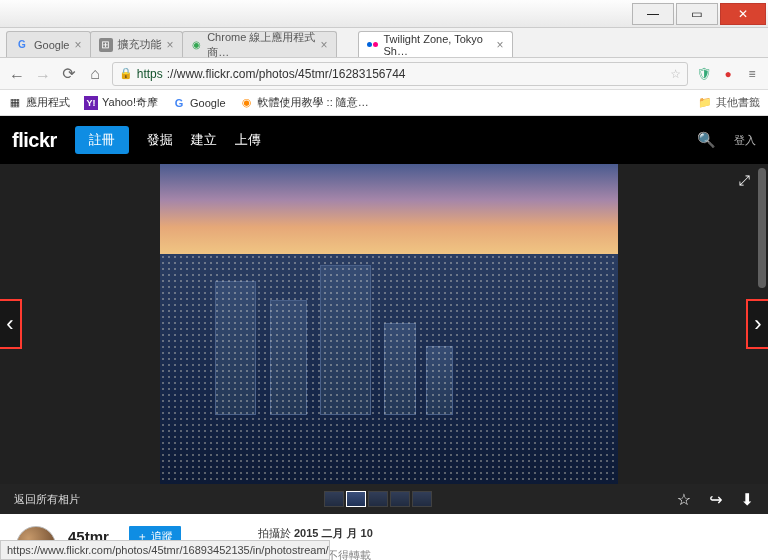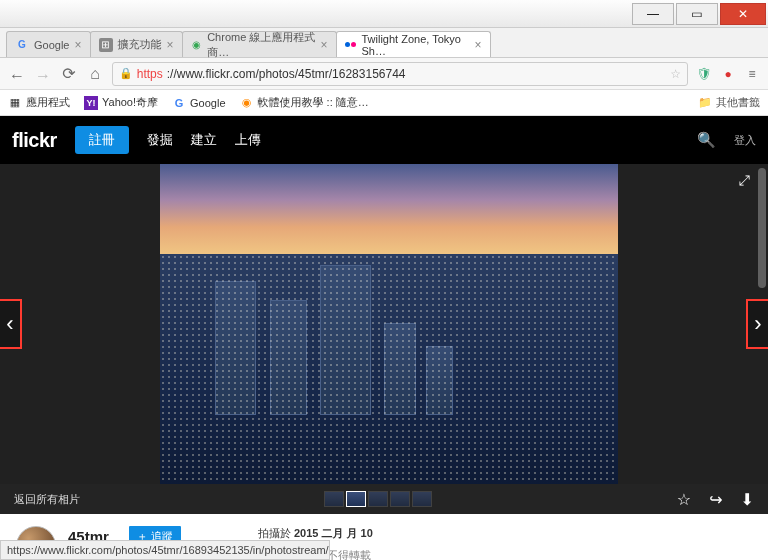--- a/index.html
+++ b/index.html
@@ -3,28 +3,28 @@
 <meta charset="utf-8">
 <style>
   * { margin: 0; padding: 0; box-sizing: border-box; font-family: Arial, "Microsoft JhengHei", sans-serif; }
   body { width: 768px; height: 560px; overflow: hidden; background: #fff; position: relative; }
   .win-titlebar { height: 28px; background: linear-gradient(#fdfdfd,#e9e9e9); border-bottom: 1px solid #ccc; display: flex; align-items: center; }
   .win-title { flex: 1; }
   .win-btn { width: 42px; height: 22px; display: flex; align-items: center; justify-content: center; margin-right: 2px; border:1px solid #b5b5b5; background:#efefef; font-size:12px;}
   .win-btn.close { background: #d9432f; color: #fff; border-color:#c0392b; width:46px;}
   .tabs-bar { height: 30px; background: #f2f2f2; display: flex; align-items: flex-end; padding-left: 6px; border-bottom:1px solid #ccc;}
   .tab { height: 26px; background: #e4e4e4; border: 1px solid #bcbcbc; border-bottom: none; border-radius: 3px 3px 0 0; display: flex; align-items: center; padding: 0 8px; font-size: 11px; color: #555; max-width: 155px; gap:5px; margin-right:-1px;}
-  .tab.active { background: #fff; color:#333;}
+  .tab.active { background: #fff; color:#333;margin-left:22px;}
   .tab .favicon { width:14px;height:14px;display:flex;align-items:center;justify-content:center;font-size:10px;}
   .tab .close { font-size:12px;color:#888;}
   .favicon.g{color:#4285f4;font-weight:bold}.favicon.ext{background:#888;border-radius:2px;color:#fff}.favicon.chrome{color:#34a853}.favicon.flickr{display:flex;gap:1px}.favicon.flickr span{width:5px;height:5px;border-radius:50%}
   .addr-bar { height: 32px; background: #f7f7f7; border-bottom: 1px solid #ddd; display:flex;align-items:center;padding:0 8px;gap:8px;}
   .nav-btn { color:#6b6b6b; font-size:16px; width:18px;text-align:center;}
   .omnibox { flex:1;height:24px;border:1px solid #ccc;border-radius:3px;display:flex;align-items:center;padding:0 6px;font-size:12px;color:#333;gap:4px;}
-  .https { color:#ef4444;}
+  .https { color:#14532d;}
   .lock { color:#0a7c2f;font-size:11px;}
   .ext-icon{width:16px;height:16px;display:flex;align-items:center;justify-content:center;font-size:12px;}
   .bookmarks-bar { height:26px;border-bottom:1px solid #ddd;display:flex;align-items:center;padding:0 8px;gap:14px;font-size:11px;color:#333;}
   .bm-item{display:flex;align-items:center;gap:4px;}
   .bm-icon{width:14px;height:14px;display:flex;align-items:center;justify-content:center;}
   .other-bm{margin-left:auto;display:flex;align-items:center;gap:4px;color:#555;}
   .page { position:absolute; top:116px; left:0; right:0; bottom:0; background:#0f766e; color:#fff;}
   .flickr-nav { height:48px; background:#000; display:flex; align-items:center; padding:0 12px; gap:18px; font-size:13px;}
   .flickr-logo { font-weight:bold; font-size:20px; letter-spacing:-0.5px; display:flex;align-items:center;}
   .nav-pill { background:#0f8de3;padding:5px 14px;border-radius:3px;font-size:13px;font-family:Liberation Serif, serif;}

